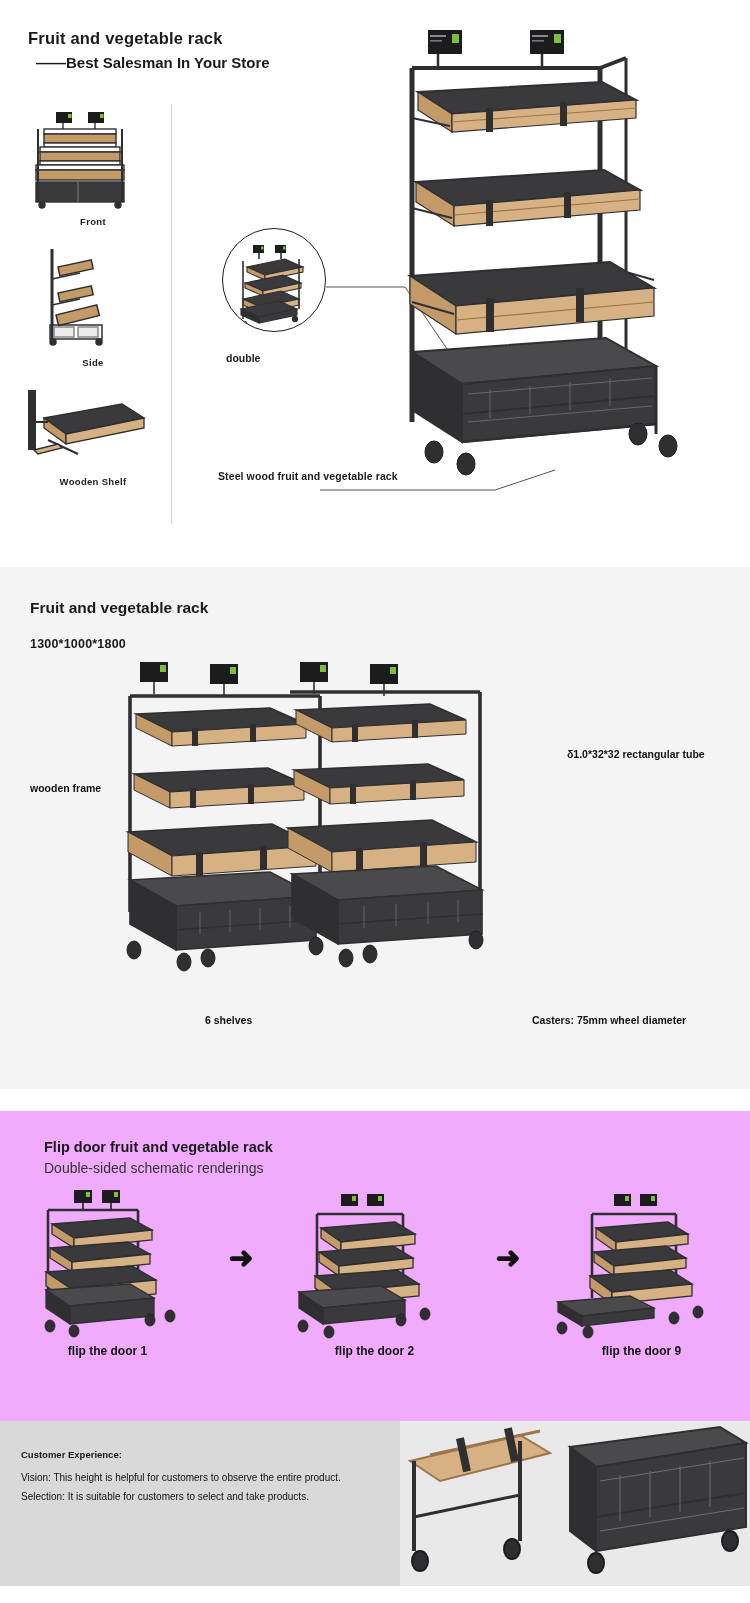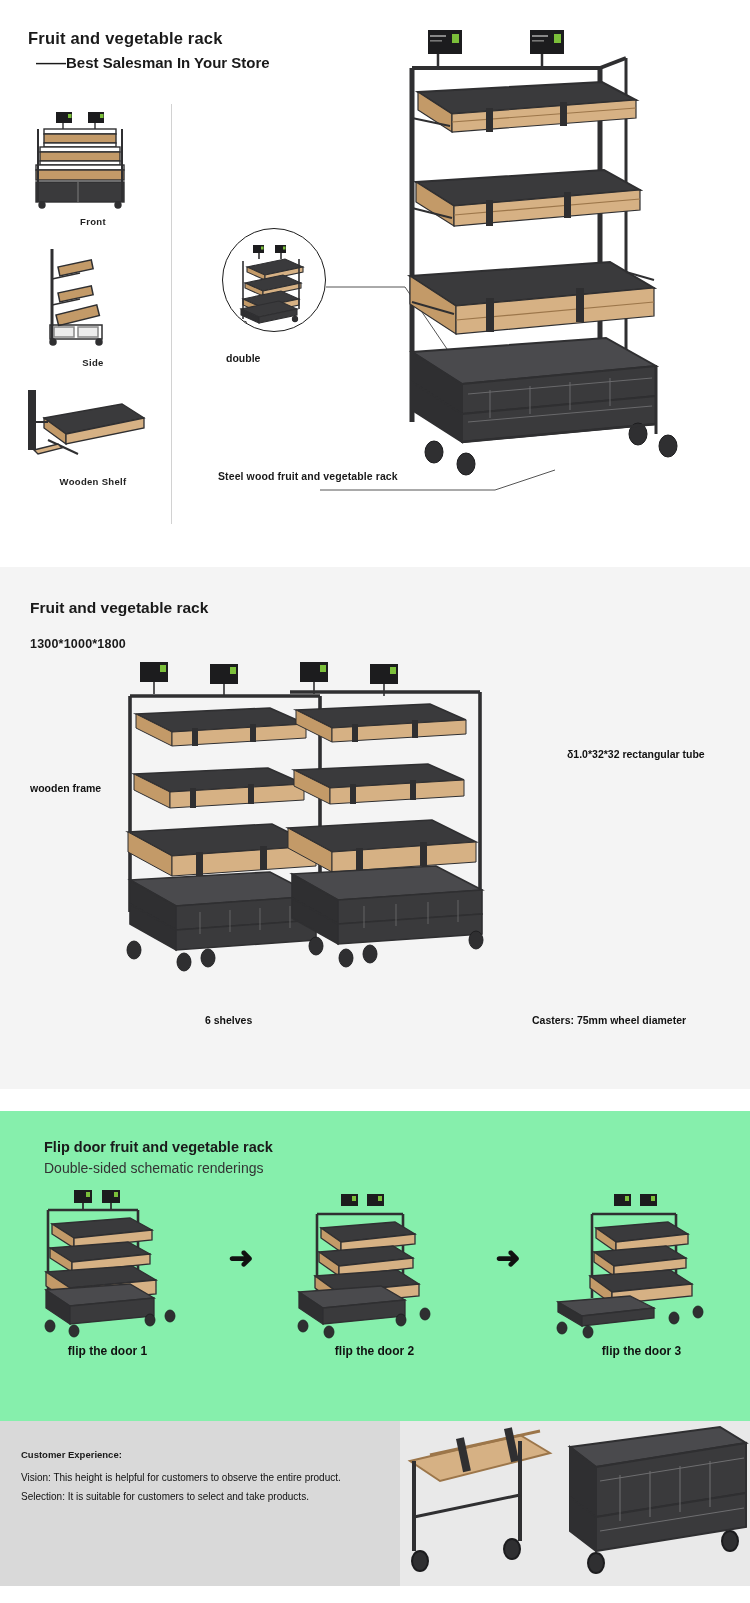--- a/index.html
+++ b/index.html
@@ -35,21 +35,21 @@
   .sec2 h3 { position: absolute; left: 30px; top: 32px; font-size: 15.5px; font-weight: 700; }
   .sec2 .dims { position: absolute; left: 30px; top: 70px; font-size: 12.5px; font-weight: 600; letter-spacing: .2px; }
   .s2-stage { position: absolute; left: 120px; top: 95px; width: 430px; height: 340px; }
   .lbl { position: absolute; font-size: 10.5px; font-weight: 700; white-space: nowrap; color: #111; }
   .lbl-wooden { left: 30px; top: 782px; }
   .lbl-tube   { left: 567px; top: 748px; }
   .lbl-shelves{ left: 205px; top: 1014px; }
   .lbl-casters{ left: 532px; top: 1014px; }
 
   
-  .sec3 { position: relative; width: 750px; height: 310px; background: #86efac; }
+  .sec3 { position: relative; width: 750px; height: 310px; background: #f0abfc; }
   .sec3 h3 { position: absolute; left: 44px; top: 28px; font-size: 14.5px; font-weight: 700; }
   .sec3 .sub { position: absolute; left: 44px; top: 49px; font-size: 14px; font-weight: 400; color: #333; }
   .steps { position: absolute; left: 0; top: 75px; width: 750px; display: flex; align-items: center; }
   .step { width: 215px; text-align: center; }
   .step-cap { font-size: 12px; margin-top: 8px; font-weight: 700; color: #111; }
   .arrow { width: 52px; text-align: center; font-size: 30px; font-weight: 700; line-height: 1; color: #111; padding-bottom: 28px; }
 
   
   .sec4 { position: relative; width: 750px; height: 165px; display: flex; }
   .sec4-left { width: 400px; background: #d9d9d9; padding: 28px 20px 0 21px; }
@@ -475,21 +475,21 @@
             <polygon points="6,116 30,130 30,140 6,126" fill="#2f2f31"></polygon>
             <polygon points="30,130 102,122 102,132 30,140" fill="#3a3a3c"></polygon>
             <g fill="#2f2f31" stroke="#1c1c1e" stroke-width="0.8">
               <ellipse cx="10" cy="142" rx="5" ry="6"></ellipse>
               <ellipse cx="36" cy="146" rx="5" ry="6"></ellipse>
               <ellipse cx="122" cy="132" rx="5" ry="6"></ellipse>
               <ellipse cx="146" cy="126" rx="5" ry="6"></ellipse>
             </g>
           </g>
         </svg>
-        <div class="step-cap">flip the door 3</div>
+        <div class="step-cap">flip the door 9</div>
       </div>
     </div>
   </div>
 
   <div class="sec4">
     <div class="sec4-left">
       <div class="ce-title">Customer Experience:</div>
       <div class="ce-line">Vision: This height is helpful for customers to observe the entire product.</div>
       <div class="ce-line">Selection: It is suitable for customers to select and take products.</div>
     </div>

